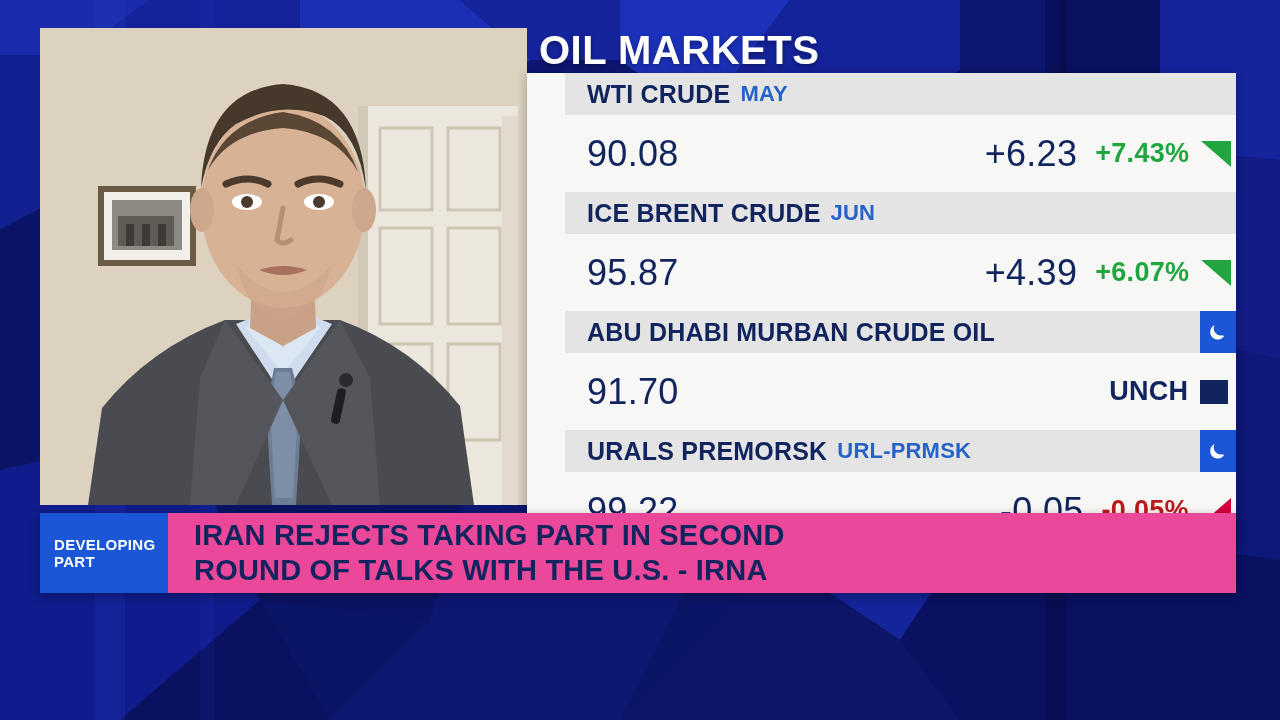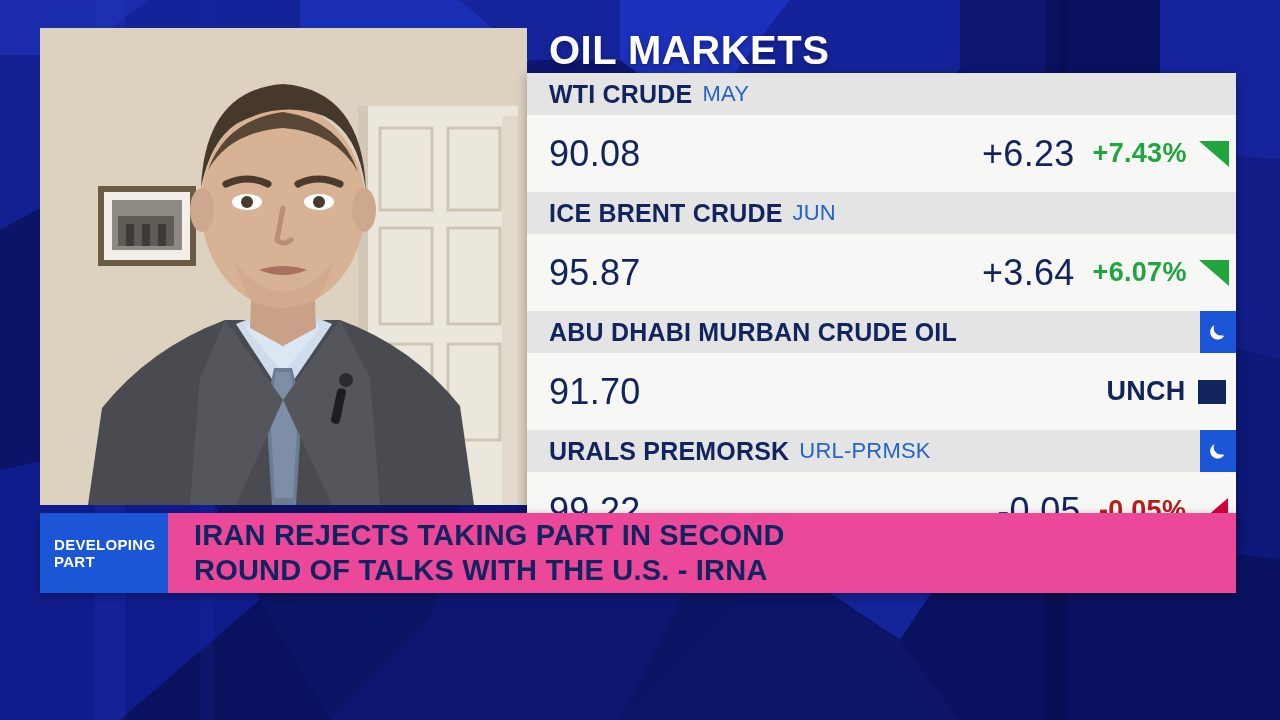--- a/index.html
+++ b/index.html
@@ -20,43 +20,43 @@
     z-index:3; overflow:hidden; background:#d9cfc0;
   }
   #video-panel svg { display:block; width:487px; height:477px; }
 
   
   #market-board {
     position:absolute; left:527px; top:28px; width:709px; height:477px;
     z-index:3; display:flex; flex-direction:column;
   }
   #board-title-bar {
-    height:92px; display:flex; align-items:flex-end; padding-left:22px;
+    height:92px; display:flex; align-items:flex-end; padding-left:12px;
     background:transparent;
   }
   #board-title {
     color:#ffffff; font-size:40px; font-weight:bold; letter-spacing:0.5px;
     text-shadow:0 2px 5px rgba(0,0,0,.35);
   }
   #quote-table {
     flex:1; background:#f7f7f5; display:flex; flex-direction:column;
     box-shadow:0 2px 10px rgba(0,0,0,.3);
   }
-  .quote-group { flex:1; display:flex; flex-direction:column; }
+  .quote-group { flex:1; display:flex; flex-direction:column;padding-left:38px; }
 
   .q-head {
     height:42px; background:#e4e4e4; display:flex; align-items:center;
     padding-left:22px; position:relative;
   }
   .q-name {
     color:#11245e; font-size:25px; font-weight:bold; letter-spacing:0.2px;
     white-space:nowrap;
   }
   .q-month {
-    color:#2563c9; font-size:22px; font-weight:normal; margin-left:10px;
+    color:#2563c9; font-size:22px; font-weight:bold; margin-left:10px;
     letter-spacing:0.2px; white-space:nowrap;
   }
   .moon-box {
     position:absolute; right:0; top:0; width:36px; height:42px;
     background:#1a56d6; display:flex; align-items:center; justify-content:center;
   }
   .moon-box svg { display:block; }
 
   .q-row {
     height:77px; display:flex; align-items:center; padding:0 0 0 22px;
@@ -249,21 +249,21 @@
     </div>
 
     <div class="quote-group">
       <div class="q-head">
         <span class="q-name">ICE BRENT CRUDE</span>
         <span class="q-month">JUN</span>
 
       </div>
       <div class="q-row">
         <span class="q-last">95.87</span>
-        <span class="q-chg">+3.64</span>
+        <span class="q-chg">+4.39</span>
         <span class="q-pct up">+6.07%</span>
         <span class="arrow">
           <svg width="34" height="30" viewBox="0 0 34 30">
               <polygon points="2,2 32,2 32,28" fill="#21a53f"></polygon>
             </svg>
         </span>
       </div>
     </div>
 
     <div class="quote-group">

